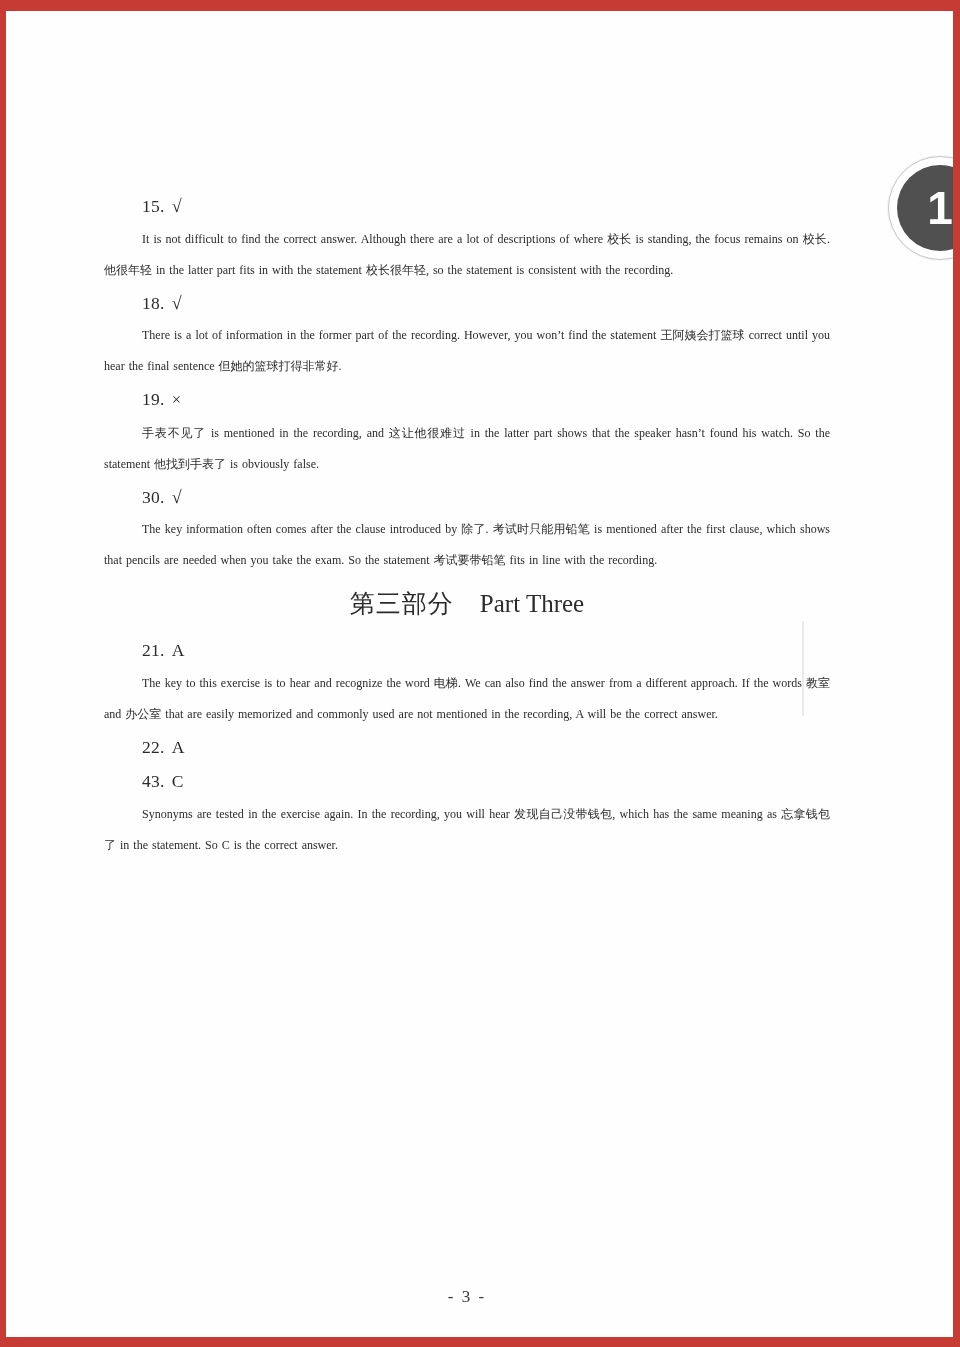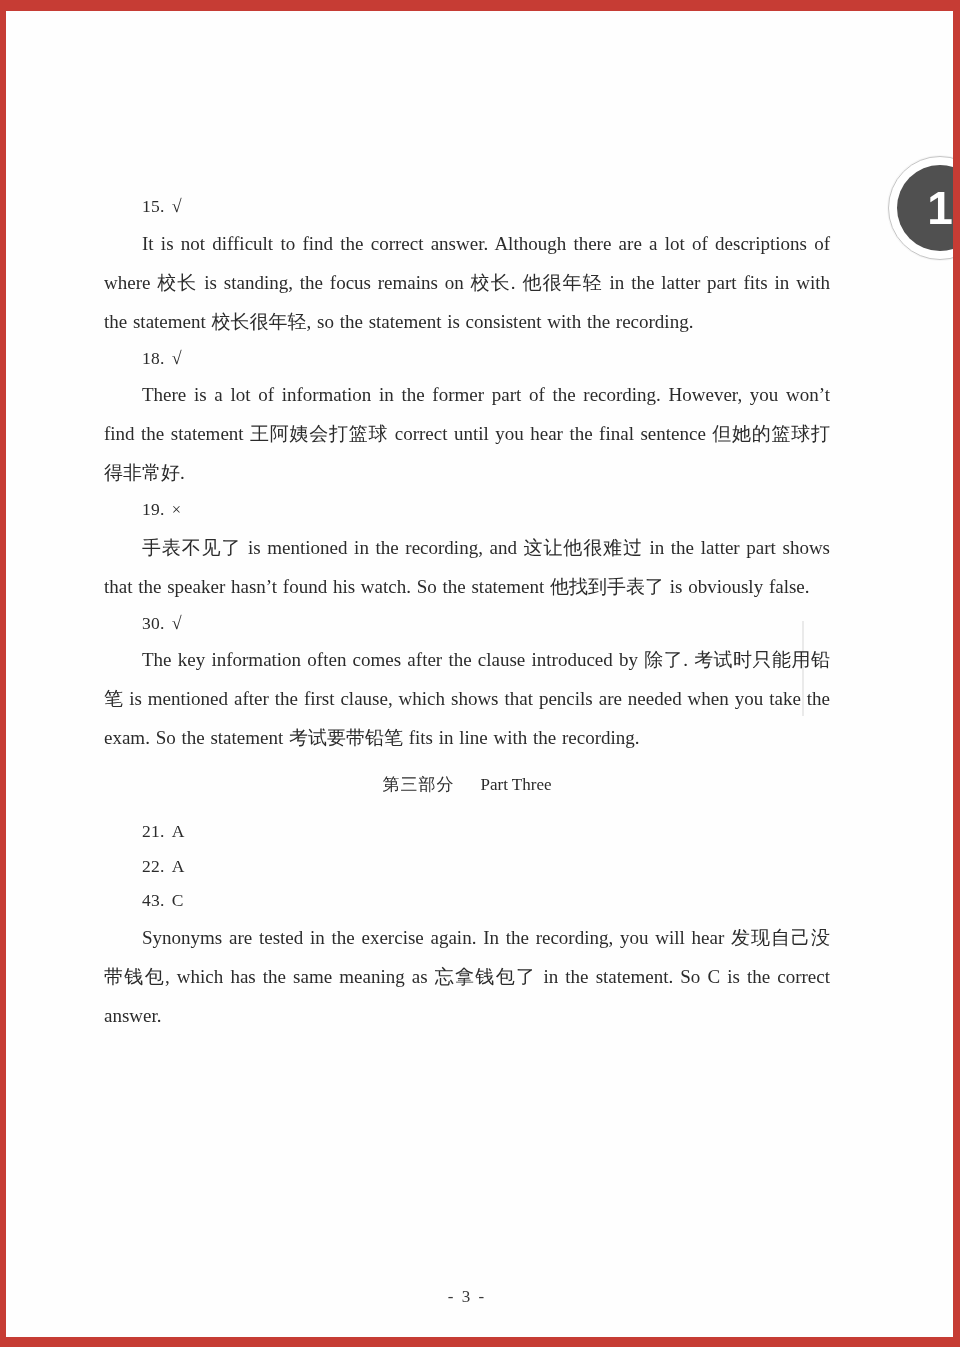--- a/index.html
+++ b/index.html
@@ -33,31 +33,31 @@
     padding-left: 38px;
     font-size: 17.5px;
     line-height: 34.5px;
     letter-spacing: 0.3px;
   }
   .item-head .mark { margin-left: 7px; }
   .item-head .mark-check { font-size: 18px; }
   .item-head .mark-cross { font-size: 16.5px; }
   .item-text {
     margin: 0;
-    font-size: 19px;
-    line-height: 39px;
+    font-size: 12px;
+    line-height: 31px;
     text-indent: 38px;
     text-align: justify;
     word-spacing: 1px;
   }
   .section-header {
     margin: 0;
     padding: 11px 0 12px 0;
     text-align: center;
-    font-size: 17px;
+    font-size: 25px;
     font-weight: 500;
     line-height: 34px;
   }
   .section-header .zh { letter-spacing: 1px; }
   .section-header .en { margin-left: 26px; }
   .footer {
     position: absolute;
     left: 98px; bottom: 30px;
     width: 726px;
     text-align: center;
@@ -130,20 +130,21 @@
       <p class="item-head"><span>30.</span><span class="mark mark-check">√</span></p>
       <p class="item-text">The key information often comes after the clause introduced by 除了. 考试时只能用铅笔 is mentioned after the first clause, which shows that pencils are needed when you take the exam. So the statement 考试要带铅笔 fits in line with the recording.</p>
     </div>
 
     <h2 class="section-header">
       <span class="zh">第三部分</span><span class="en">Part Three</span>
     </h2>
 
     <div class="item">
       <p class="item-head"><span>21.</span><span class="mark">A</span></p>
+      <p class="item-text">The key to this exercise is to hear and recognize the word 电梯. We can also find the answer from a different approach. If the words 教室 and 办公室 that are easily memorized and commonly used are not mentioned in the recording, A will be the correct answer.</p>
     </div>
 
     <div class="item">
       <p class="item-head"><span>22.</span><span class="mark">A</span></p>
     </div>
 
     <div class="item">
       <p class="item-head"><span>43.</span><span class="mark">C</span></p>
       <p class="item-text">Synonyms are tested in the exercise again. In the recording, you will hear 发现自己没带钱包, which has the same meaning as 忘拿钱包了 in the statement. So C is the correct answer.</p>
     </div>

